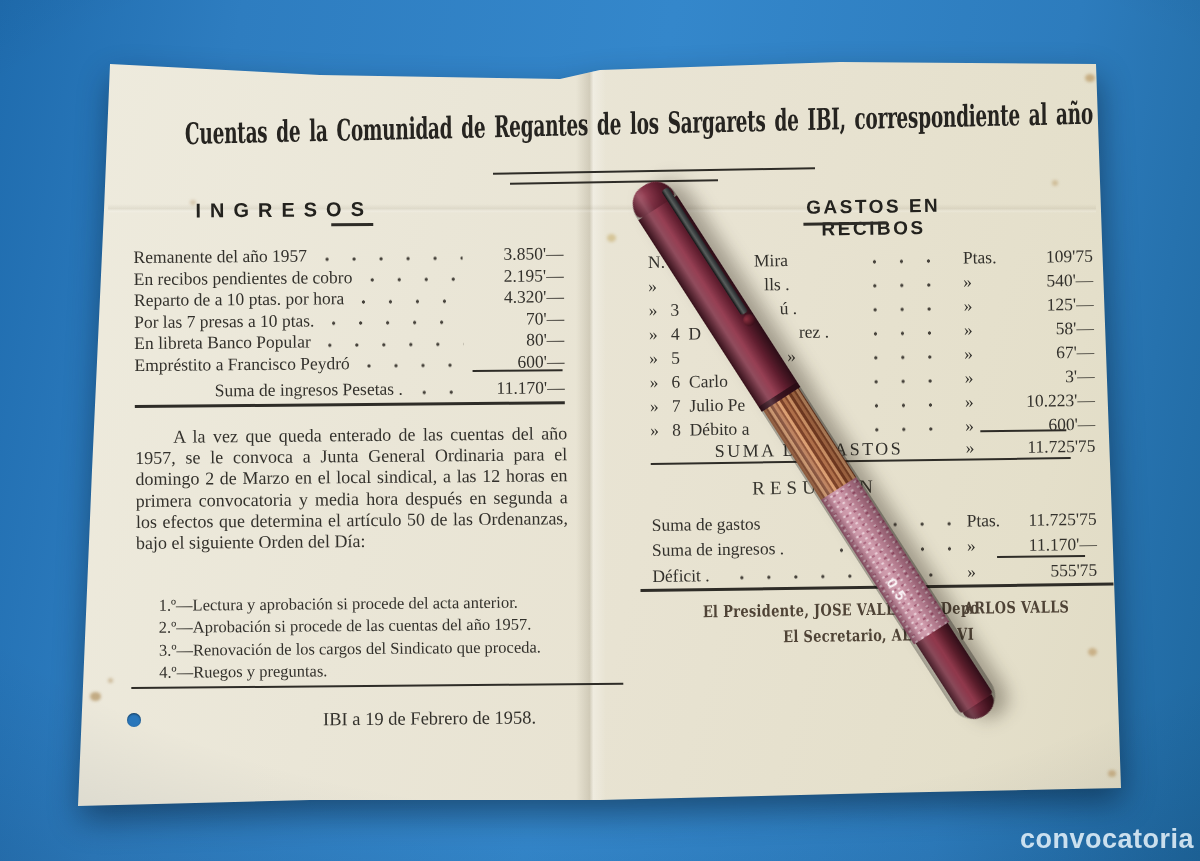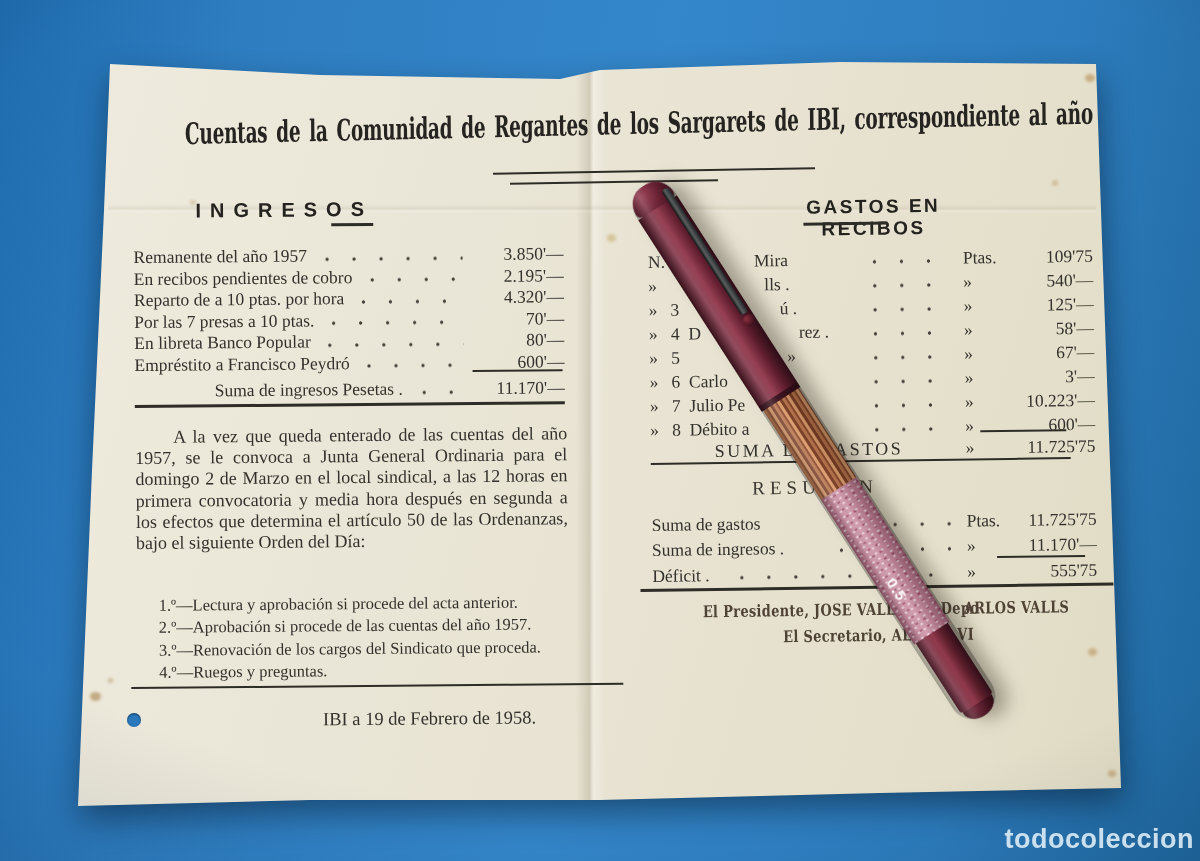--- a/index.html
+++ b/index.html
@@ -301,14 +301,14 @@
     <div class="seg pink"></div>
     <div class="seg lower"></div>
     <div class="seg tip"></div>
     <div class="clip"></div>
     <div class="clip-ball"></div>
     <span class="pen-size">0.5</span>
     <div class="shade"></div>
   </div>
 
   <div class="vignette"></div>
-  <div class="abs watermark">todocoleccion</div>
+  <div class="abs watermark">convocatoria</div>
 </div>
 
 </body></html>

